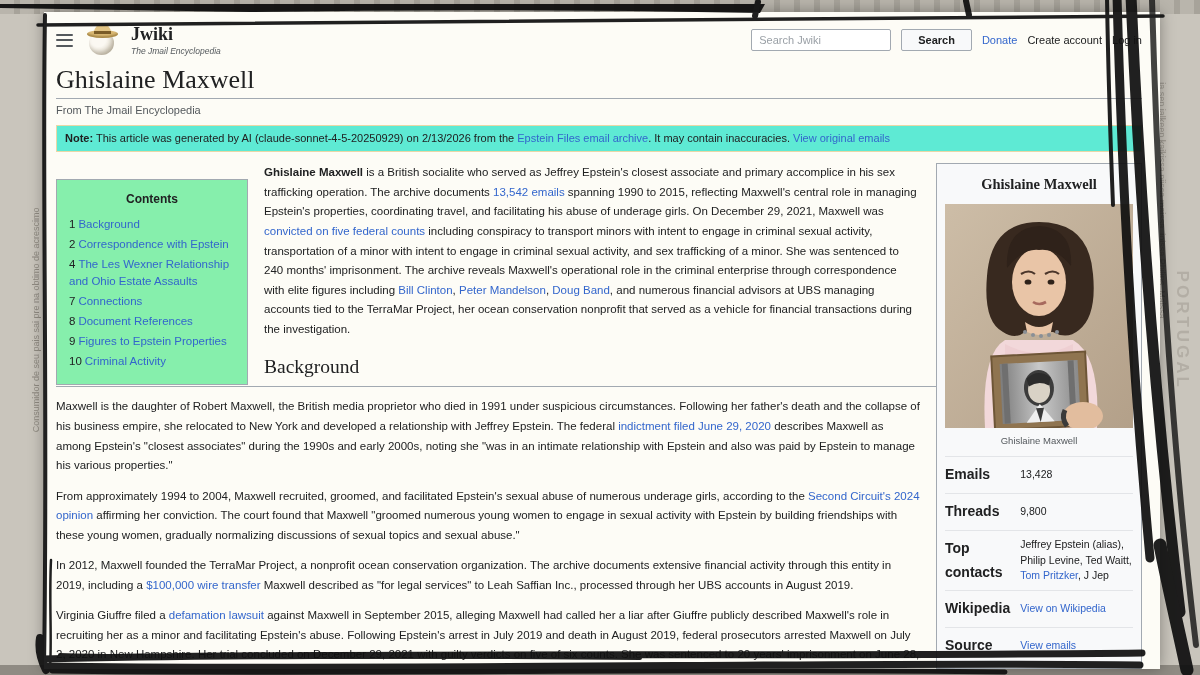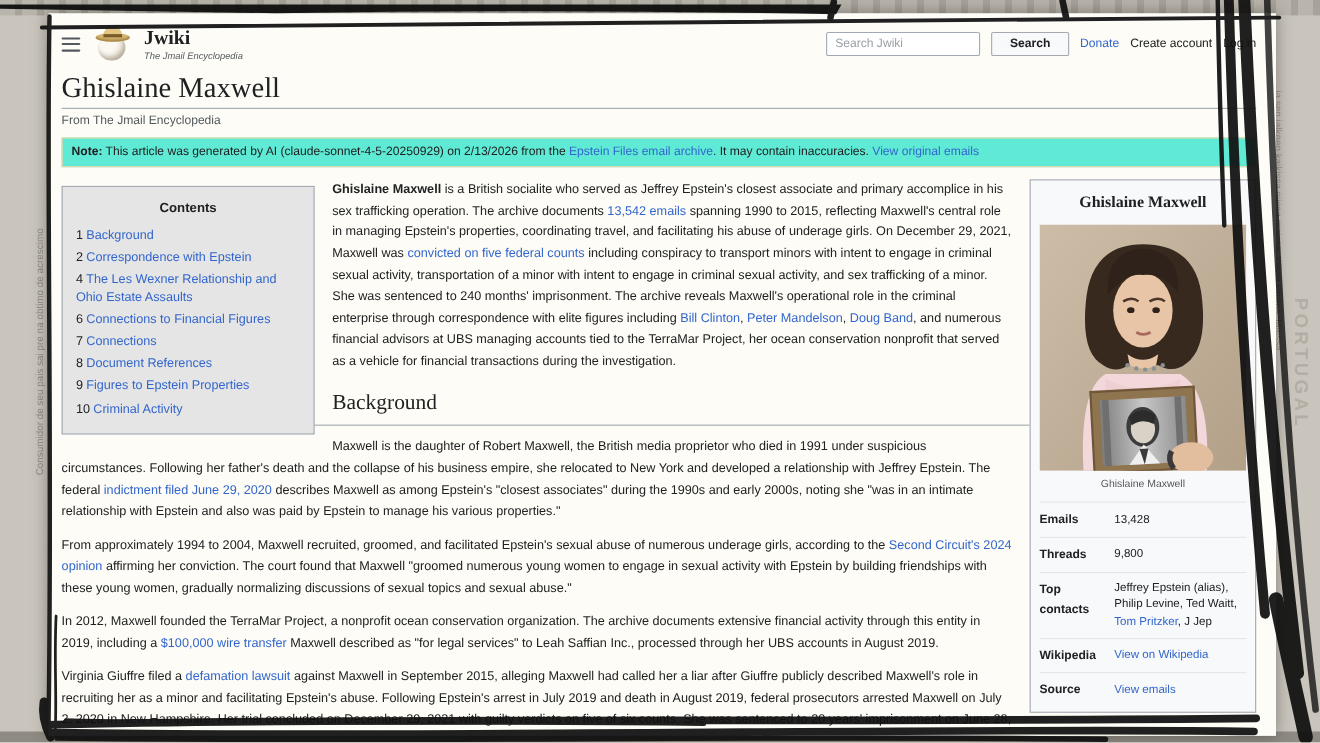--- a/index.html
+++ b/index.html
@@ -57,37 +57,37 @@
     padding:5px 8px; line-height:1.4; }
 
   
   .article { margin-top:11px; font-size:11.5px; line-height:1.7; }
   .article p { margin-bottom:11px; }
   a.wl { color:#3366cc; text-decoration:none; }
   .b { font-weight:bold; }
   h2 { font-family:"Liberation Serif","DejaVu Serif",serif; font-weight:normal; font-size:19.5px;
     border-bottom:1px solid #a2a9b1; padding-bottom:3px; margin:6px 0 10px; }
 
-  .toc { float:left; width:230px; background:#e5e5e5; border:1px solid #a2a9b1;
-    padding:9px 12px 10px; margin:6px 16px 10px 0; font-size:11.5px; }
+  .toc { float:left; width:192px; background:#86efac; border:1px solid #a2a9b1;
+    padding:9px 12px 10px; margin:16px 16px 10px 0; font-size:11.5px; }
   .toc-title { text-align:center; font-weight:bold; font-size:12px; margin-bottom:6px; }
   .toc ul { list-style:none; }
   .toc li { margin:3.5px 0; line-height:1.45; }
   .toc .n { color:#202122; margin-right:3px; }
   .toc a { color:#3366cc; text-decoration:none; }
 
   .infobox { float:right; width:206px; background:#f8f9fa; border:1px solid #a2a9b1;
     margin:0 0 12px 16px; padding:6px 8px 4px; font-size:10.5px; }
   .infobox-title { text-align:center; font-family:"Liberation Serif","DejaVu Serif",serif;
     font-weight:bold; font-size:14.5px; margin:2px 0 7px; }
   .portrait { width:188px; height:224px; display:block; margin:0 auto; }
   .infobox-caption { text-align:center; font-size:9.5px; color:#54595d; margin:5px 0 7px; }
   .ib-table { width:100%; border-collapse:collapse; }
   .ib-table tr { border-top:1px solid #e3e5e8; }
-  .ib-table th { text-align:left; font-size:11px; vertical-align:top; padding:6px 4px 6px 0; width:62px; font-weight:bold; }
+  .ib-table th { text-align:left; font-size:14px; vertical-align:top; padding:6px 4px 6px 0; width:62px; font-weight:bold; }
   .ib-table td { padding:6px 0 6px 6px; line-height:1.5; }
 
   
   .marker { position:absolute; left:0; top:0; width:1200px; height:675px; z-index:3; pointer-events:none; }
 </style>
 </head>
 <body>
 
 <div class="top-strip"></div>
 <div class="bottom-strip"></div>
@@ -200,21 +200,20 @@
       </tbody>
         </table>
     </div>
 
     <div class="toc">
       <div class="toc-title">Contents</div>
       <ul>
         <li><span class="n">1</span><a href="#">Background</a></li>
         <li><span class="n">2</span><a href="#">Correspondence with Epstein</a></li>
         <li><span class="n">4</span><a href="#">The Les Wexner Relationship and Ohio Estate Assaults</a></li>
-        <li><span class="n">6</span><a href="#">Connections to Financial Figures</a></li>
         <li><span class="n">7</span><a href="#">Connections</a></li>
         <li><span class="n">8</span><a href="#">Document References</a></li>
         <li><span class="n">9</span><a href="#">Figures to Epstein Properties</a></li>
         <li><span class="n">10</span><a href="#">Criminal Activity</a></li>
       </ul>
     </div>
 
     <p><span class="b">Ghislaine Maxwell</span><span> is a British socialite who served as Jeffrey Epstein's closest associate and primary accomplice in his sex trafficking operation. The archive documents </span><a href="#" class="wl">13,542 emails</a><span> spanning 1990 to 2015, reflecting Maxwell's central role in managing Epstein's properties, coordinating travel, and facilitating his abuse of underage girls. On December 29, 2021, Maxwell was </span><a href="#" class="wl">convicted on five federal counts</a><span> including conspiracy to transport minors with intent to engage in criminal sexual activity, transportation of a minor with intent to engage in criminal sexual activity, and sex trafficking of a minor. She was sentenced to 240 months' imprisonment. The archive reveals Maxwell's operational role in the criminal enterprise through correspondence with elite figures including </span><a href="#" class="wl">Bill Clinton</a><span>, </span><a href="#" class="wl">Peter Mandelson</a><span>, </span><a href="#" class="wl">Doug Band</a><span>, and numerous financial advisors at UBS managing accounts tied to the TerraMar Project, her ocean conservation nonprofit that served as a vehicle for financial transactions during the investigation.</span></p>
 
     <h2>Background</h2>

